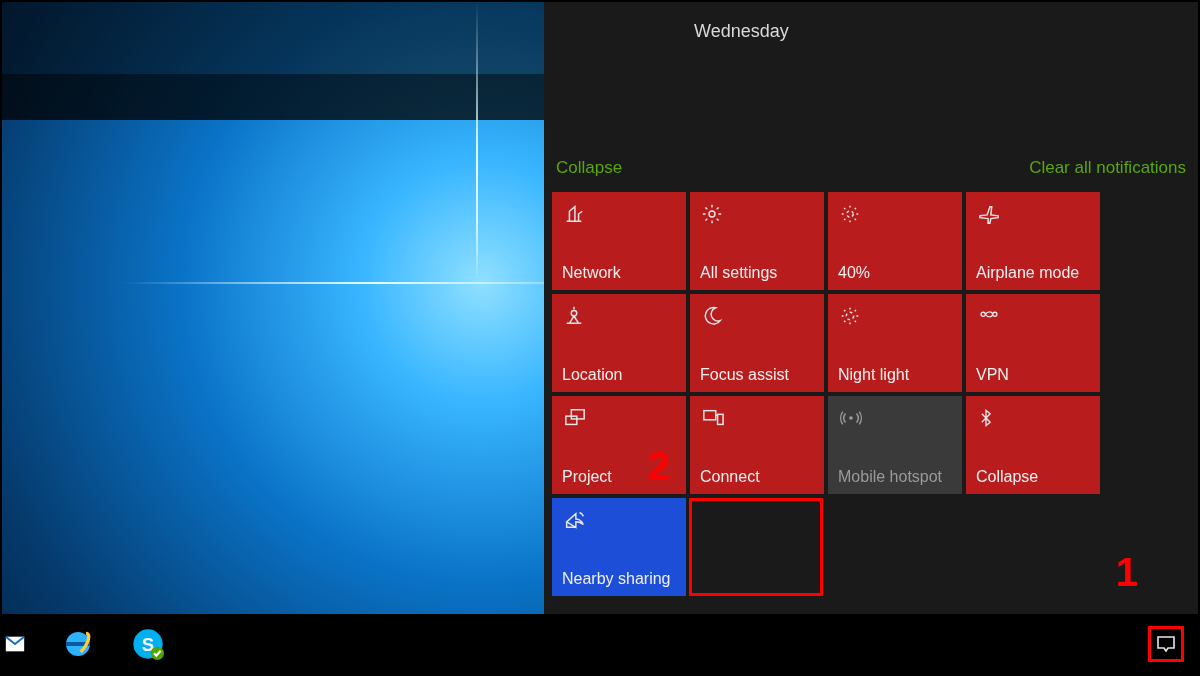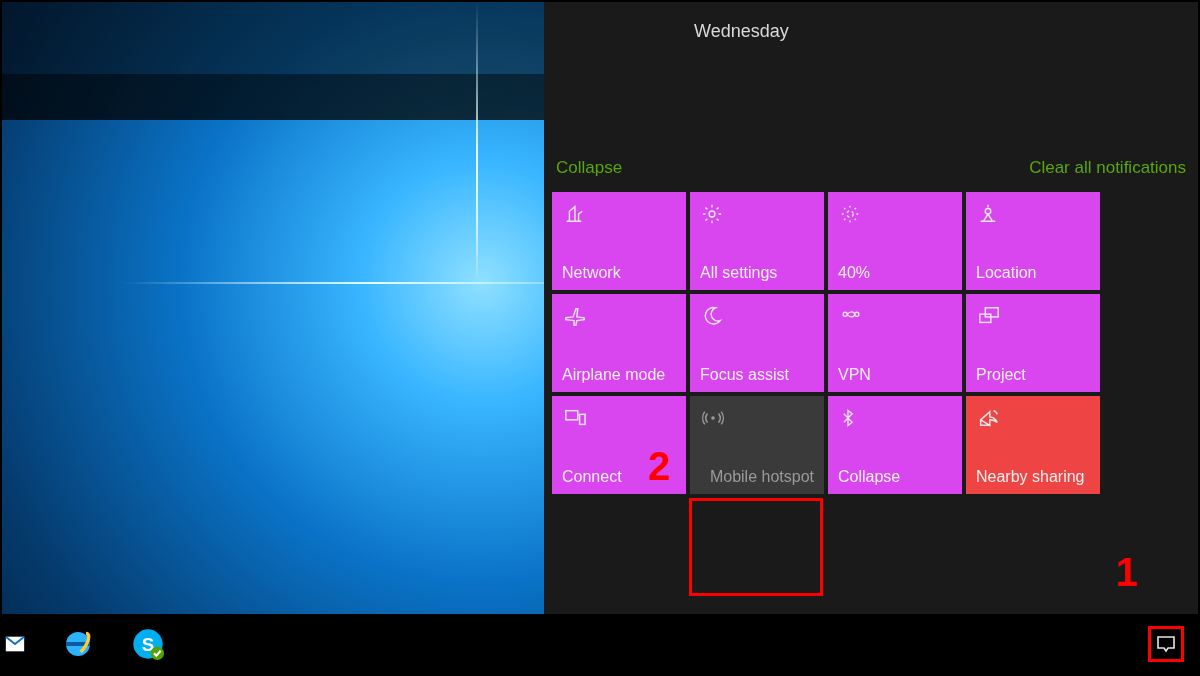--- a/index.html
+++ b/index.html
@@ -23,23 +23,23 @@
   .gleam-h { position:absolute; background: linear-gradient(90deg, rgba(255,255,255,0), #e8ffff 50%, rgba(255,255,255,0)); height:2px; }
 
   
   .panel { position: absolute; right: 0; top: 0; width: 654px; height: 614px; background: #1a1a1a; color: #e6e6e6; }
   .day-row { height: 58px; display:flex; align-items:center; padding-left: 150px; color: #d9d9d9; font-size: 18px; }
   .notif-area { height: 90px; }
   .links-row { height: 36px; display:flex; align-items:center; justify-content:space-between; padding: 0 12px; }
   .link { color: #59a60f; font-size: 17px; cursor: pointer; }
 
   .tiles { padding: 6px 8px 8px 8px; display: grid; grid-template-columns: repeat(4, 134px); grid-auto-rows: 98px; gap: 4px; }
-  .tile { position: relative; background: #d946ef; padding: 10px 10px 8px 10px; display:flex; flex-direction:column; justify-content:space-between; cursor:pointer; }
-  .tile.disabled { background: #3a3a3a; color: #9a9a9a; text-align: right; }
-  .tile.active  { background: #ef4444; }
+  .tile { position: relative; background: #b91c1c; padding: 10px 10px 8px 10px; display:flex; flex-direction:column; justify-content:space-between; cursor:pointer; }
+  .tile.disabled { background: #3a3a3a; color: #9a9a9a; }
+  .tile.active  { background: #1d4ed8; }
   .tile .ic { width: 26px; height: 24px; display:flex; align-items:center; justify-content:flex-start; }
   .tile .ic svg { stroke: #e6e6e6; fill: none; stroke-width: 1.6; }
   .tile.disabled .ic svg { stroke: #9a9a9a; }
   .tile .lbl { font-size: 16px; color: #f0f0f0; }
   .tile.disabled .lbl { color: #9a9a9a; }
 
   
   .annot-box { position:absolute; border: 3px solid #ff0000; pointer-events:none; }
   .annot-num { position:absolute; color:#ff0000; font-weight:700; font-size:40px; pointer-events:none; font-family: Arial, sans-serif; }
 
@@ -105,47 +105,56 @@
           <svg viewBox="0 0 24 24" width="24" height="22">
               <circle cx="12" cy="12" r="3.5" stroke-dasharray="3 3"></circle>
               <path d="M12 3v2M12 19v2M3 12h2M19 12h2M5.5 5.5l1.4 1.4M17.1 17.1l1.4 1.4M18.5 5.5l-1.4 1.4M6.9 17.1l-1.4 1.4"></path>
             </svg>
         </span>
         <span class="lbl">40%</span>
       </div>
 
       <div class="tile">
         <span class="ic">
+          <svg viewBox="0 0 24 24" width="26" height="22">
+              <path d="M2 14l8-1 3-9h2l-1 9 8 1v2l-8 1-1 5-2 0 0-5-9-1z"></path>
+            </svg>
+        </span>
+        <span class="lbl">Airplane mode</span>
+      </div>
+
+      <div class="tile">
+        <span class="ic">
           <svg viewBox="0 0 24 24" width="24" height="22">
               <circle cx="12" cy="9" r="3"></circle>
               <path d="M12 2v3M4 20h16M7 20l5-8 5 8"></path>
             </svg>
         </span>
         <span class="lbl">Location</span>
       </div>
 
-      <div class="tile">
-        <span class="ic">
-          <svg viewBox="0 0 24 24" width="26" height="22">
-              <path d="M2 14l8-1 3-9h2l-1 9 8 1v2l-8 1-1 5-2 0 0-5-9-1z"></path>
-            </svg>
-        </span>
-        <span class="lbl">Airplane mode</span>
-      </div>
-
 
       <div class="tile">
         <span class="ic">
           <svg viewBox="0 0 24 24" width="24" height="22">
               <path d="M16 3a9 9 0 1 0 5 14 7 7 0 0 1-5-14z"></path>
             </svg>
         </span>
         <span class="lbl">Focus assist</span>
       </div>
 
+      <div class="tile">
+        <span class="ic">
+          <svg viewBox="0 0 24 24" width="24" height="22">
+              <circle cx="12" cy="12" r="4" stroke-dasharray="3 3"></circle>
+              <path d="M12 3v2M12 19v2M3 12h2M19 12h2M5.5 5.5l1.4 1.4M17.1 17.1l1.4 1.4M18.5 5.5l-1.4 1.4M6.9 17.1l-1.4 1.4"></path>
+            </svg>
+        </span>
+        <span class="lbl">Night light</span>
+      </div>
 
       <div class="tile">
         <span class="ic">
           <svg viewBox="0 0 24 24" width="26" height="20">
               <circle cx="5" cy="10" r="2.5"></circle>
               <circle cx="19" cy="10" r="2.5"></circle>
               <path d="M7.5 10c3-4 8-4 9 0M7.5 10c3 4 8 4 9 0"></path>
             </svg>
         </span>
         <span class="lbl">VPN</span>

